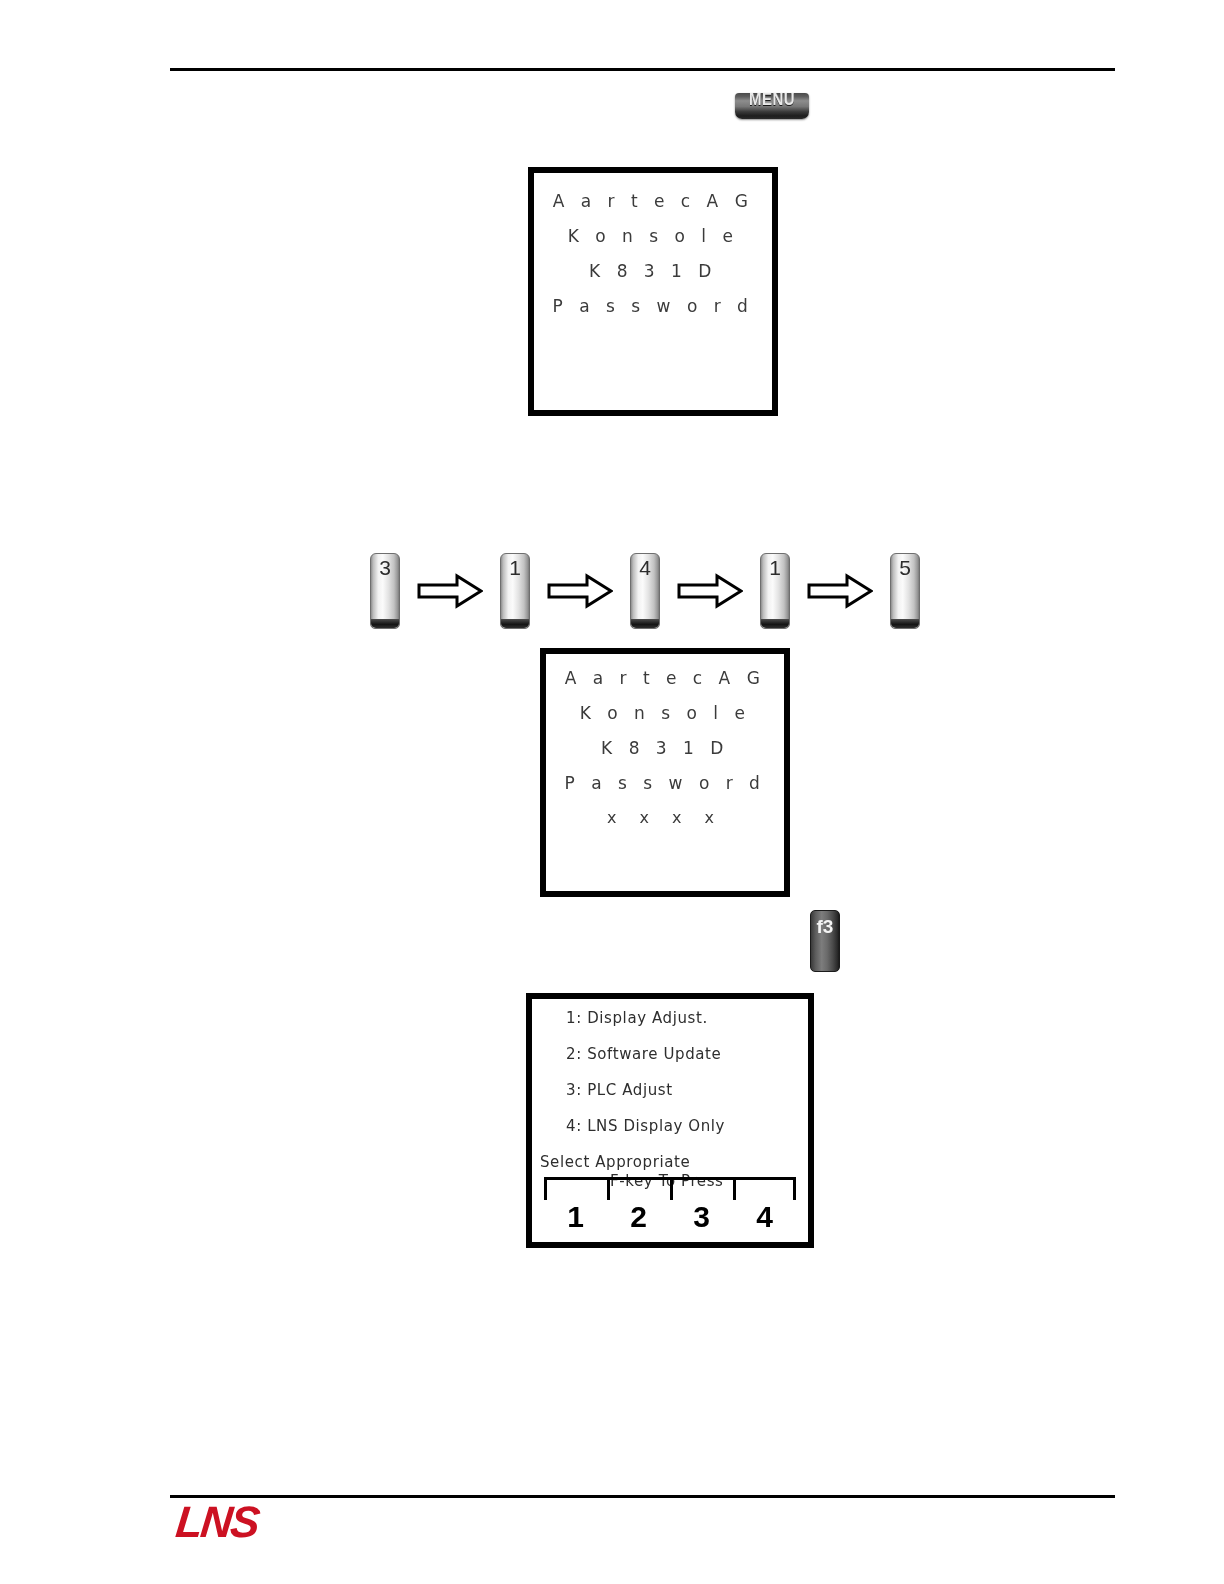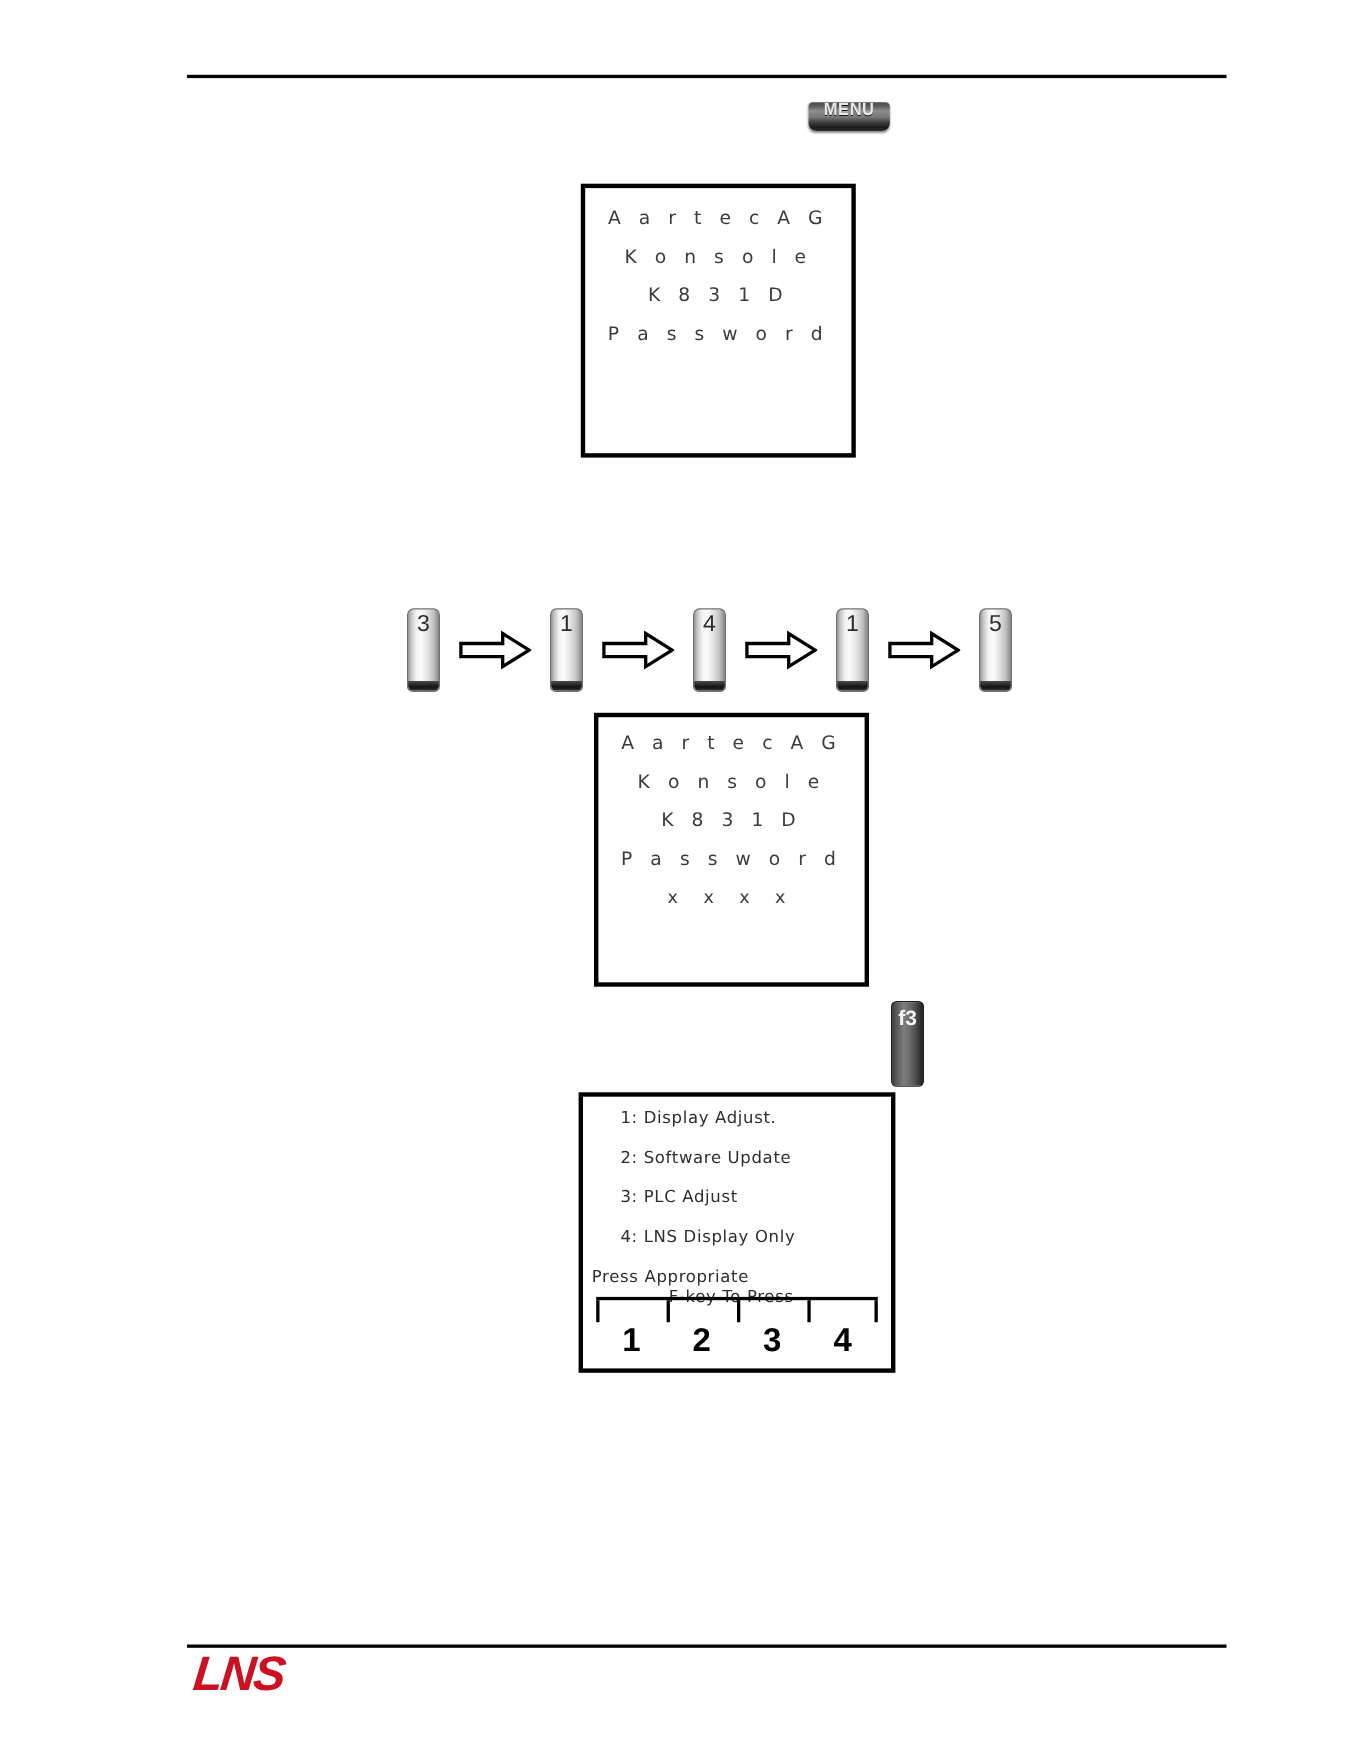--- a/index.html
+++ b/index.html
@@ -56,21 +56,21 @@
     letter-spacing: .5px;
     color: #e9e9e9;
     text-shadow: 0 1px 0 rgba(0,0,0,.8), 0 -1px 0 rgba(255,255,255,.25);
     transform: scaleY(1.05);
     margin-top: -2px;
   }
 
   
   .lcd {
     position: absolute;
-    border: 4px solid #000000;
+    border: 6px solid #000000;
     background: #ffffff;
     box-sizing: border-box;
   }
   .lcd-line {
     font-family: "DejaVu Sans", sans-serif;
     font-size: 17px;
     color: #3b3b3b;
     letter-spacing: 5.5px;
     text-align: center;
     white-space: pre;
@@ -157,21 +157,21 @@
     justify-content: center;
   }
   .arrow svg { display: block; }
 
   
   .fkey {
     position: absolute;
     left: 810px;
     top: 910px;
     width: 30px;
-    height: 78px;
+    height: 62px;
     border-radius: 5px;
     background:
       linear-gradient(to right,
         #3a3a3a 0%,
         #5c5c5c 16%,
         #7d7d7d 38%,
         #6a6a6a 58%,
         #4a4a4a 78%,
         #2b2b2b 94%,
         #1a1a1a 100%);
@@ -350,21 +350,21 @@
 <div class="fkey">
   <span class="flabel">f3</span>
 </div>
 
 <div class="lcd" id="lcd-menu">
   <div class="menu-item">1: Display Adjust.</div>
   <div class="menu-item">2: Software Update</div>
   <div class="menu-item">3: PLC Adjust</div>
   <div class="menu-item">4: LNS Display Only</div>
 
-  <div class="prompt-line">Press Appropriate</div>
+  <div class="prompt-line">Select Appropriate</div>
   <div class="prompt-line indent">F-key To Press</div>
 
   <div class="softkey-bar">
     <div class="softkey">1</div>
     <div class="softkey">2</div>
     <div class="softkey">3</div>
     <div class="softkey last">4</div>
   </div>
 </div>
 

